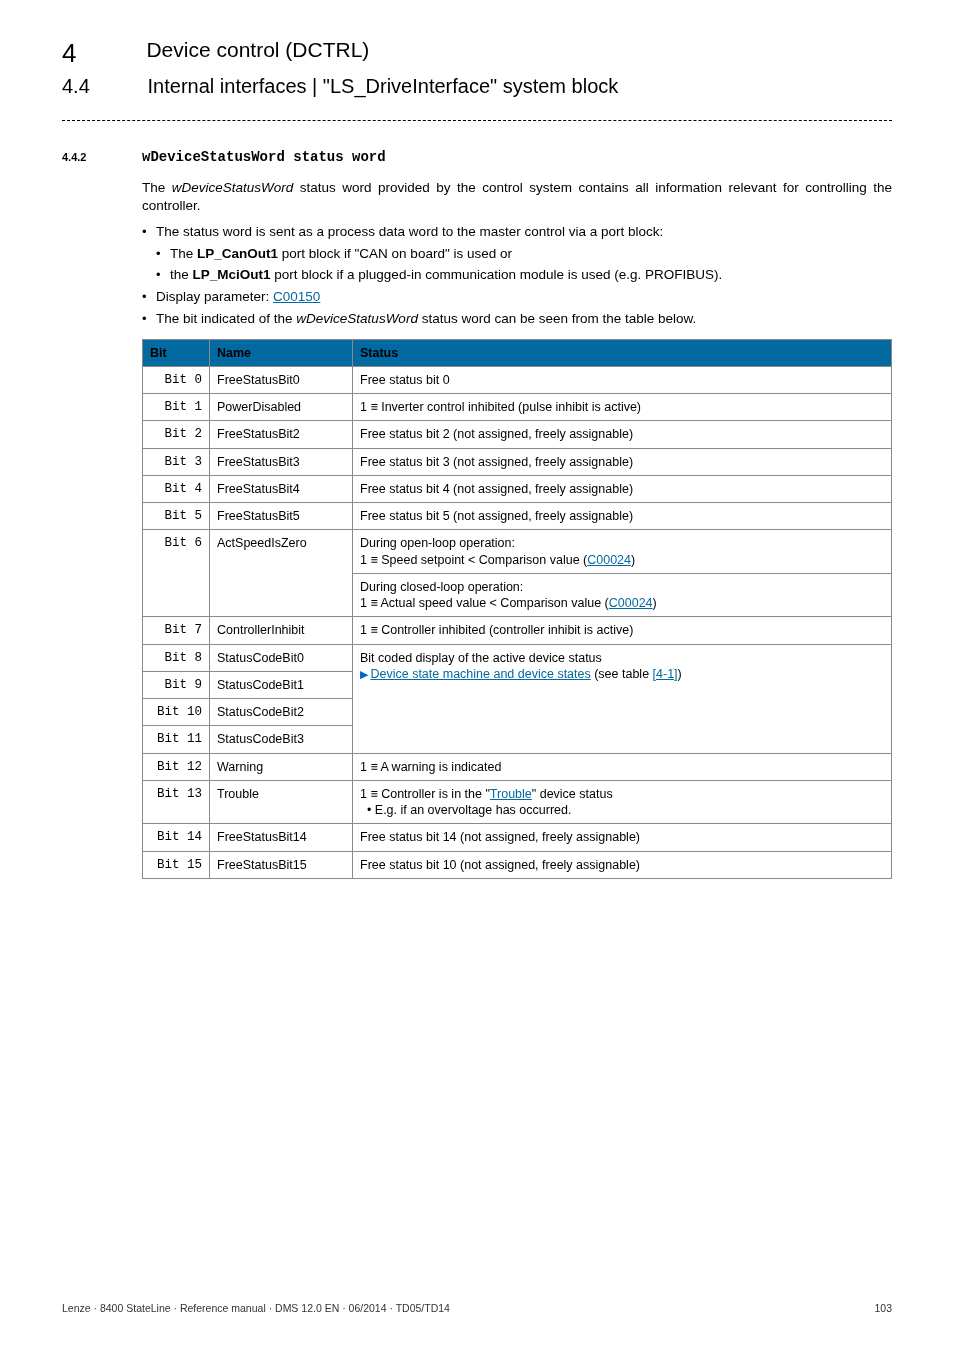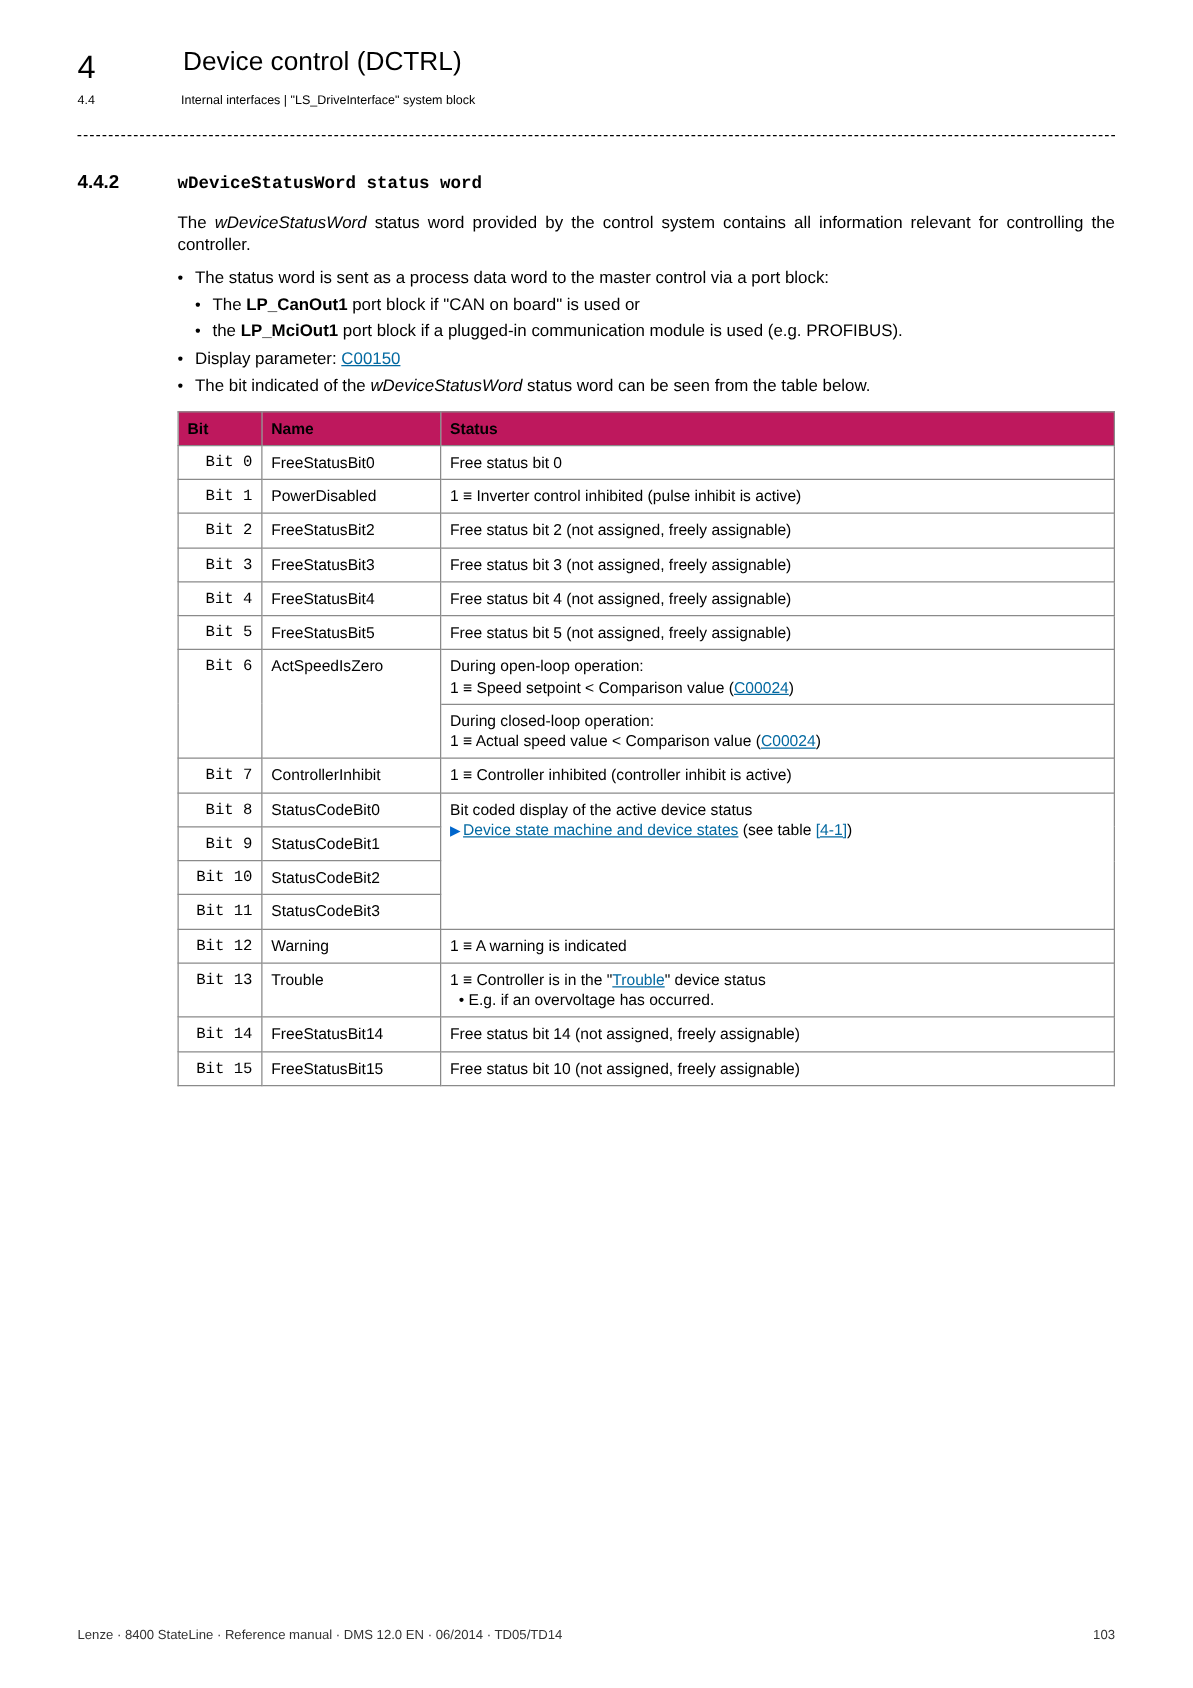--- a/index.html
+++ b/index.html
@@ -27,37 +27,37 @@
     display: inline-block;
     width: 80px;
     vertical-align: top;
   }
   .chapter-title {
     font-size: 21px;
     font-weight: 400;
     display: inline-block;
   }
   .subtitle {
-    font-size: 10px;
+    font-size: 20px;
     margin-top: 6px;
     margin-left: 0;
   }
   .subnum { display:inline-block; width:80px; }
   .dashed-line {
     border: none;
     border-top: 1.5px dashed #000;
     margin: 22px 0 28px 0;
   }
   .section-row {
     display: flex;
     align-items: baseline;
     margin-bottom: 14px;
   }
   .section-num {
-    font-size: 15px;
+    font-size: 11px;
     font-weight: 700;
     width: 80px;
     flex: 0 0 80px;
   }
   .section-title {
     font-size: 14px;
     font-weight: 700;
     font-family: Liberation Mono, monospace;
   }
   .body-text {
@@ -114,21 +114,21 @@
     font-size: 12.5px;
   }
   table.bits td, table.bits th {
     border: 0.8px solid #8a8a8a;
     padding: 5px 7px;
     vertical-align: top;
     text-align: left;
     line-height: 1.3;
   }
   table.bits th {
-    background: #be185d;
+    background: #0369a1;
     font-weight: 700;
   }
   table.bits td.bitnum { text-align: right; width:52px;font-family:Liberation Mono, monospace; }
   table.bits td.name { width:128px; }
   .noborder-bottom { border-bottom: none !important; margin-top: 24px; }
   .noborder-top { border-top: none !important; }
 
   .footer {
     position: absolute;
     bottom: 36px;

